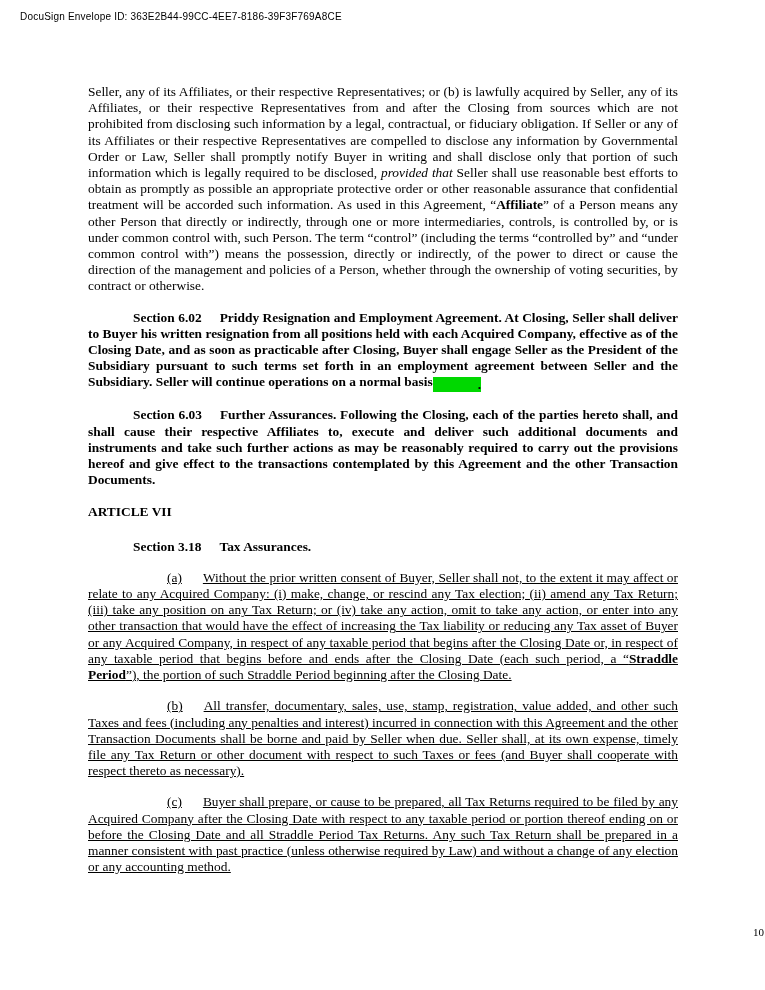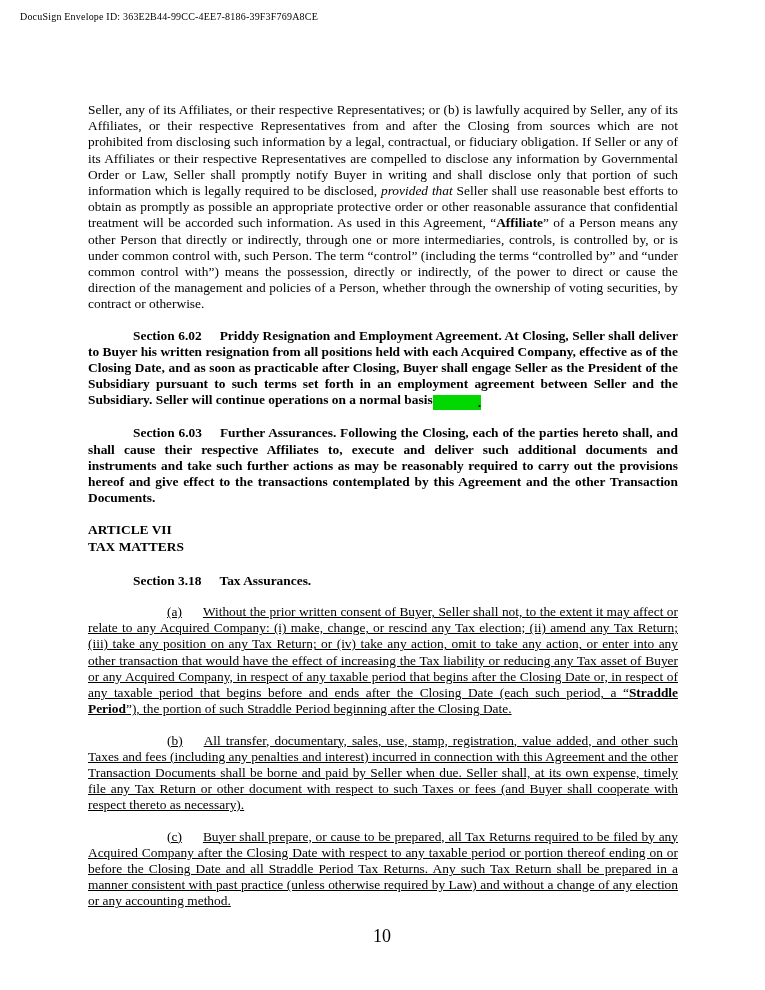--- a/index.html
+++ b/index.html
@@ -8,30 +8,30 @@
     width: 765px;
     height: 990px;
     background: #ffffff;
     overflow: hidden;
     color: #000000;
   }
   .docusign-header {
     position: absolute;
     left: 20px;
     top: 11px;
-    font-family: Liberation Serif, serif;
+    font-family: Liberation Sans, sans-serif;
     font-size: 10px;
     letter-spacing: 0.2px;
     color: #000000;
     white-space: nowrap;
   }
   .doc-body {
     position: absolute;
     left: 88px;
-    top: 102px;
+    top: 84px;
     width: 590px;
     font-family: "Liberation Serif", "DejaVu Serif", serif;
     font-size: 13.4px;
     line-height: 16.2px;
     text-align: justify;
   }
   .doc-body p { margin: 0 0 15px 0; }
   .sec-indent { text-indent: 45px; font-weight: bold; }
   .sub-indent { text-indent: 79px; text-decoration: underline; }
   .tab { display: inline-block; width: 18px; }
@@ -48,23 +48,23 @@
     height: 15px;
     line-height: 15px;
     vertical-align: -3px;
     text-align: center;
   }
   .page-footer {
     position: absolute;
     left: 0;
     top: 926px;
     width: 764px;
-    text-align: center;
+    text-align: right;
     font-family: "Liberation Serif", "DejaVu Serif", serif;
-    font-size: 18px;
+    font-size: 11px;
   }
 </style>
 </head>
 <body>
 
 <div class="page">
 
   <div class="docusign-header">DocuSign Envelope ID: 363E2B44-99CC-4EE7-8186-39F3F769A8CE</div>
 
   <div class="doc-body">
@@ -76,21 +76,20 @@
     <p class="sec-indent">
       <strong>Section 6.02</strong><span class="tab"></span><strong>Priddy Resignation and Employment Agreement.</strong><span> At Closing, Seller shall deliver to Buyer his written resignation from all positions held with each Acquired Company, effective as of the Closing Date, and as soon as practicable after Closing, Buyer shall engage Seller as the President of the Subsidiary pursuant to such terms set forth in an employment agreement between Seller and the Subsidiary. Seller will continue operations on a normal basis</span><span class="green-mark"><span>.</span></span>
     </p>
 
     <p class="sec-indent">
       <strong>Section 6.03</strong><span class="tab"></span><strong>Further Assurances.</strong><span> Following the Closing, each of the parties hereto shall, and shall cause their respective Affiliates to, execute and deliver such additional documents and instruments and take such further actions as may be reasonably required to carry out the provisions hereof and give effect to the transactions contemplated by this Agreement and the other Transaction Documents.</span>
     </p>
 
     <div class="article-heading">
       <div>ARTICLE VII</div>
-      <div>TAX MATTERS</div>
     </div>
 
     <p class="sec-indent">
       <strong>Section 3.18</strong><span class="tab"></span><strong>Tax Assurances.</strong>
     </p>
 
     <p class="sub-indent">
       <span>(a)</span><span class="tab-wide"></span><span>Without the prior written consent of Buyer, Seller shall not, to the extent it may affect or relate to any Acquired Company: (i) make, change, or rescind any Tax election; (ii) amend any Tax Return; (iii) take any position on any Tax Return; or (iv) take any action, omit to take any action, or enter into any other transaction that would have the effect of increasing the Tax liability or reducing any Tax asset of Buyer or any Acquired Company, in respect of any taxable period that begins after the Closing Date or, in respect of any taxable period that begins before and ends after the Closing Date (each such period, a “</span><strong>Straddle Period</strong><span>”), the portion of such Straddle Period beginning after the Closing Date.</span>
     </p>
 

